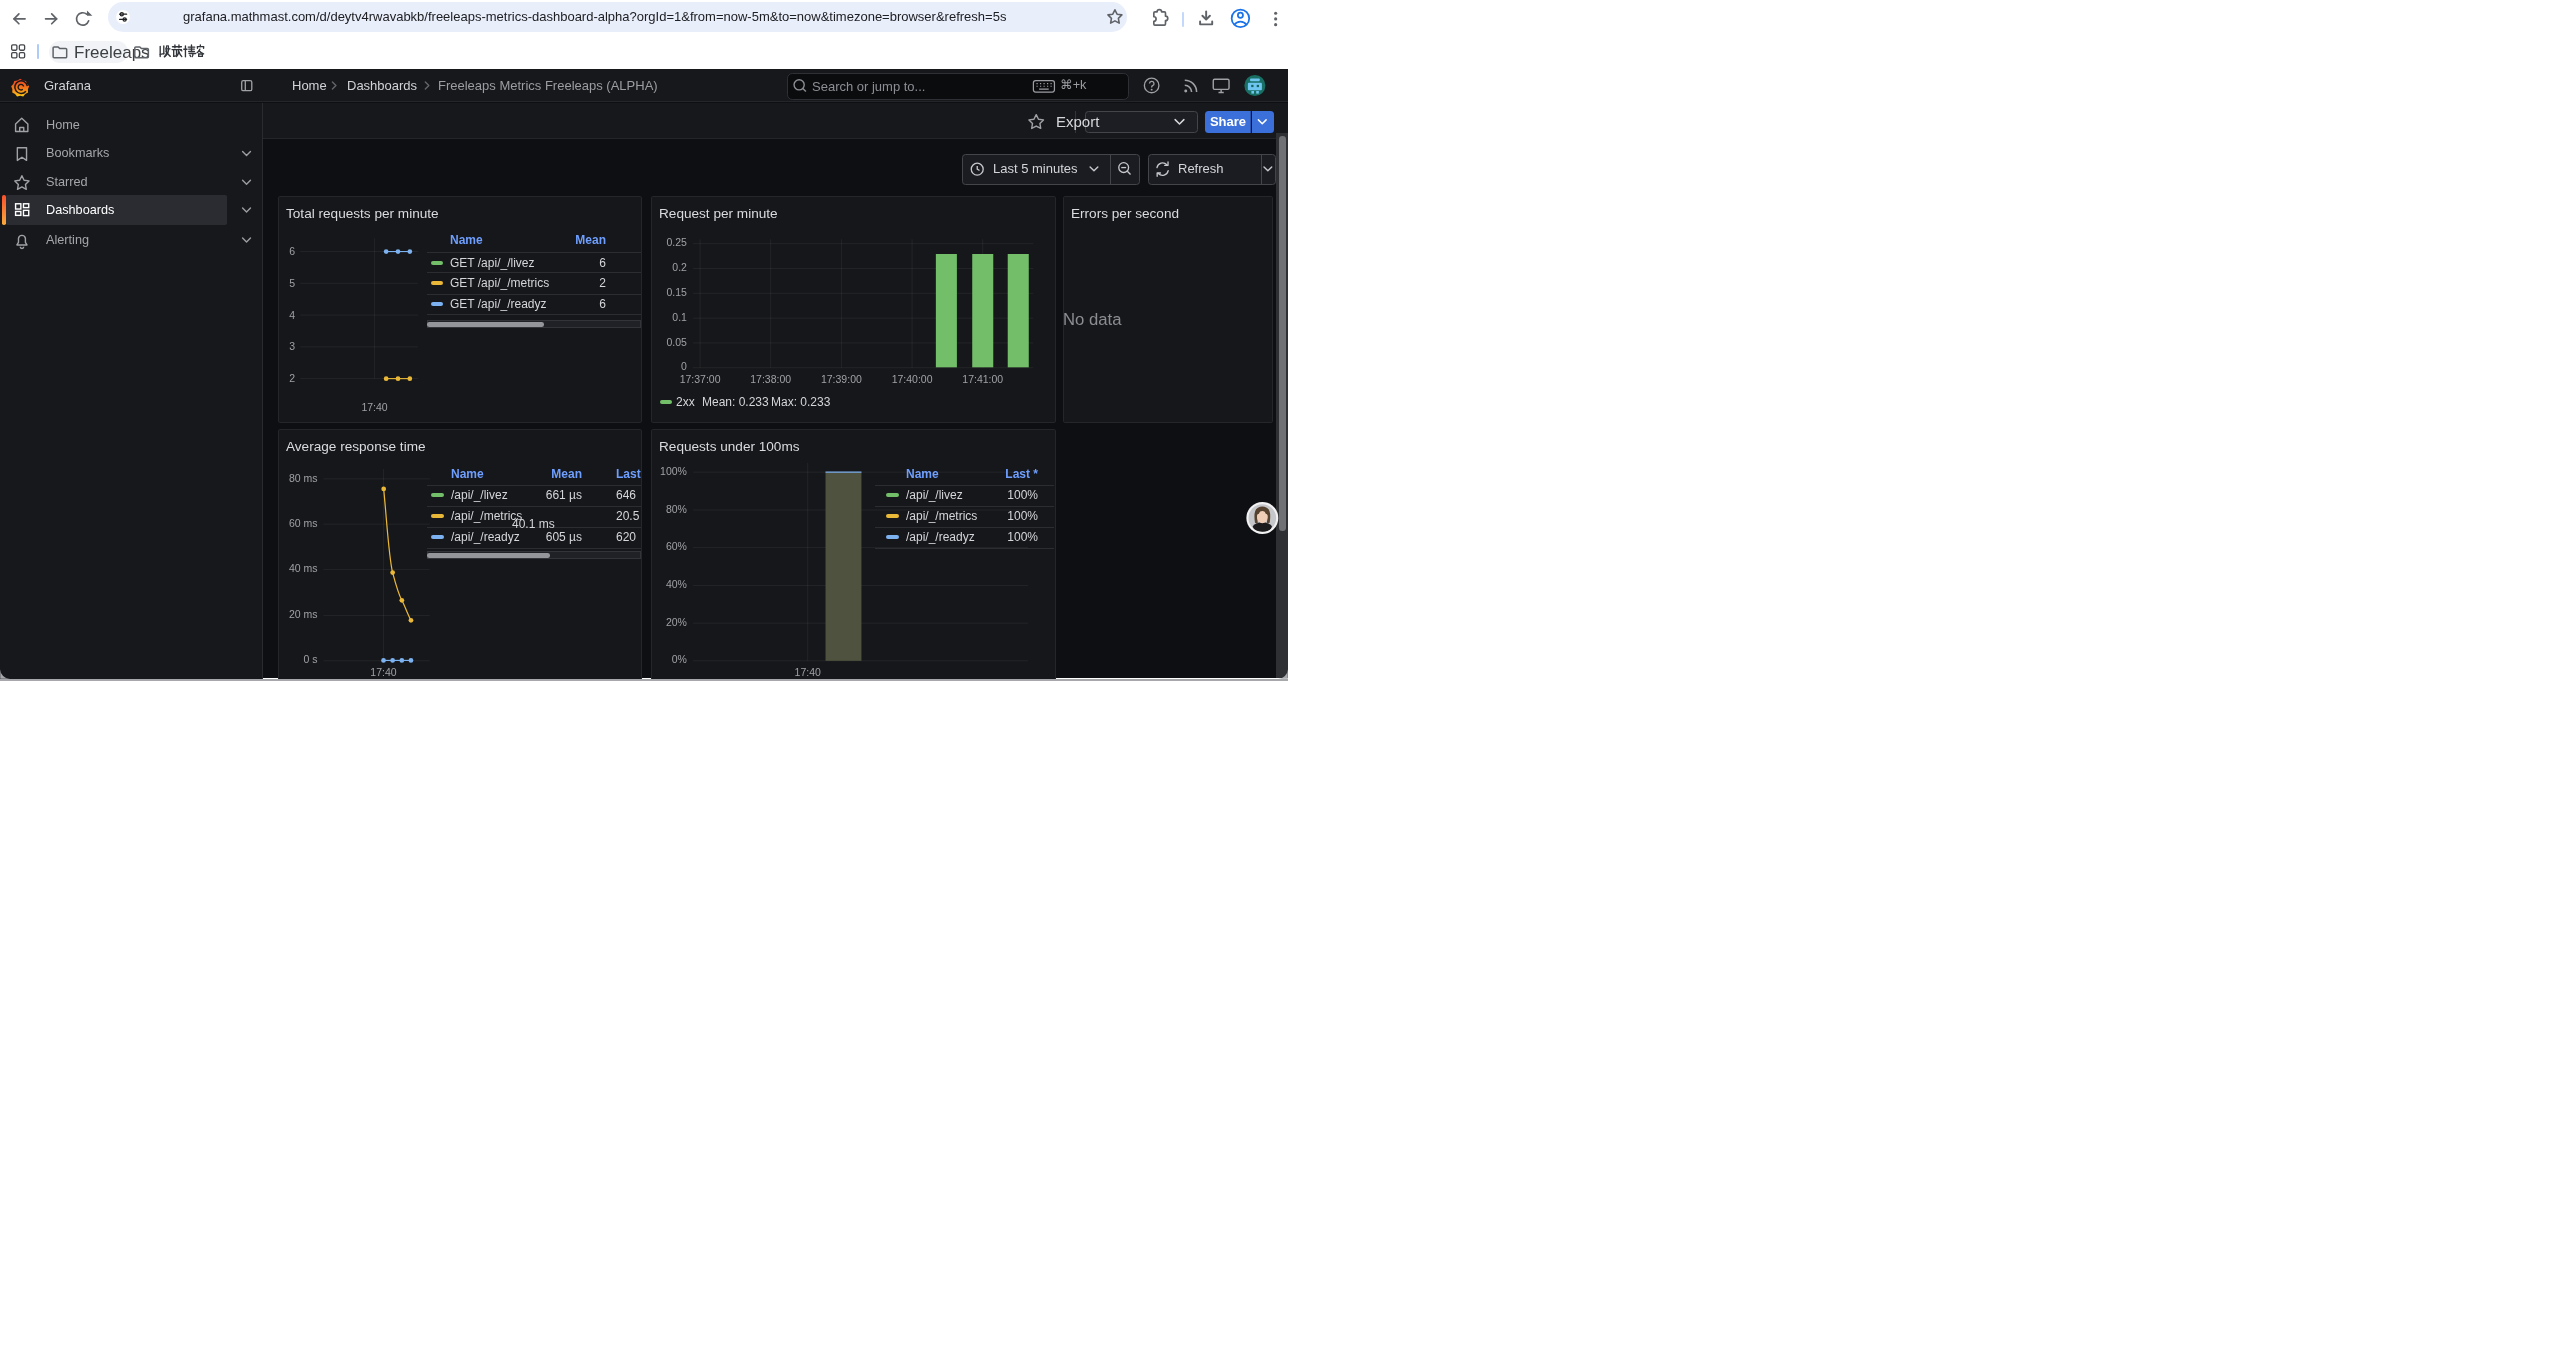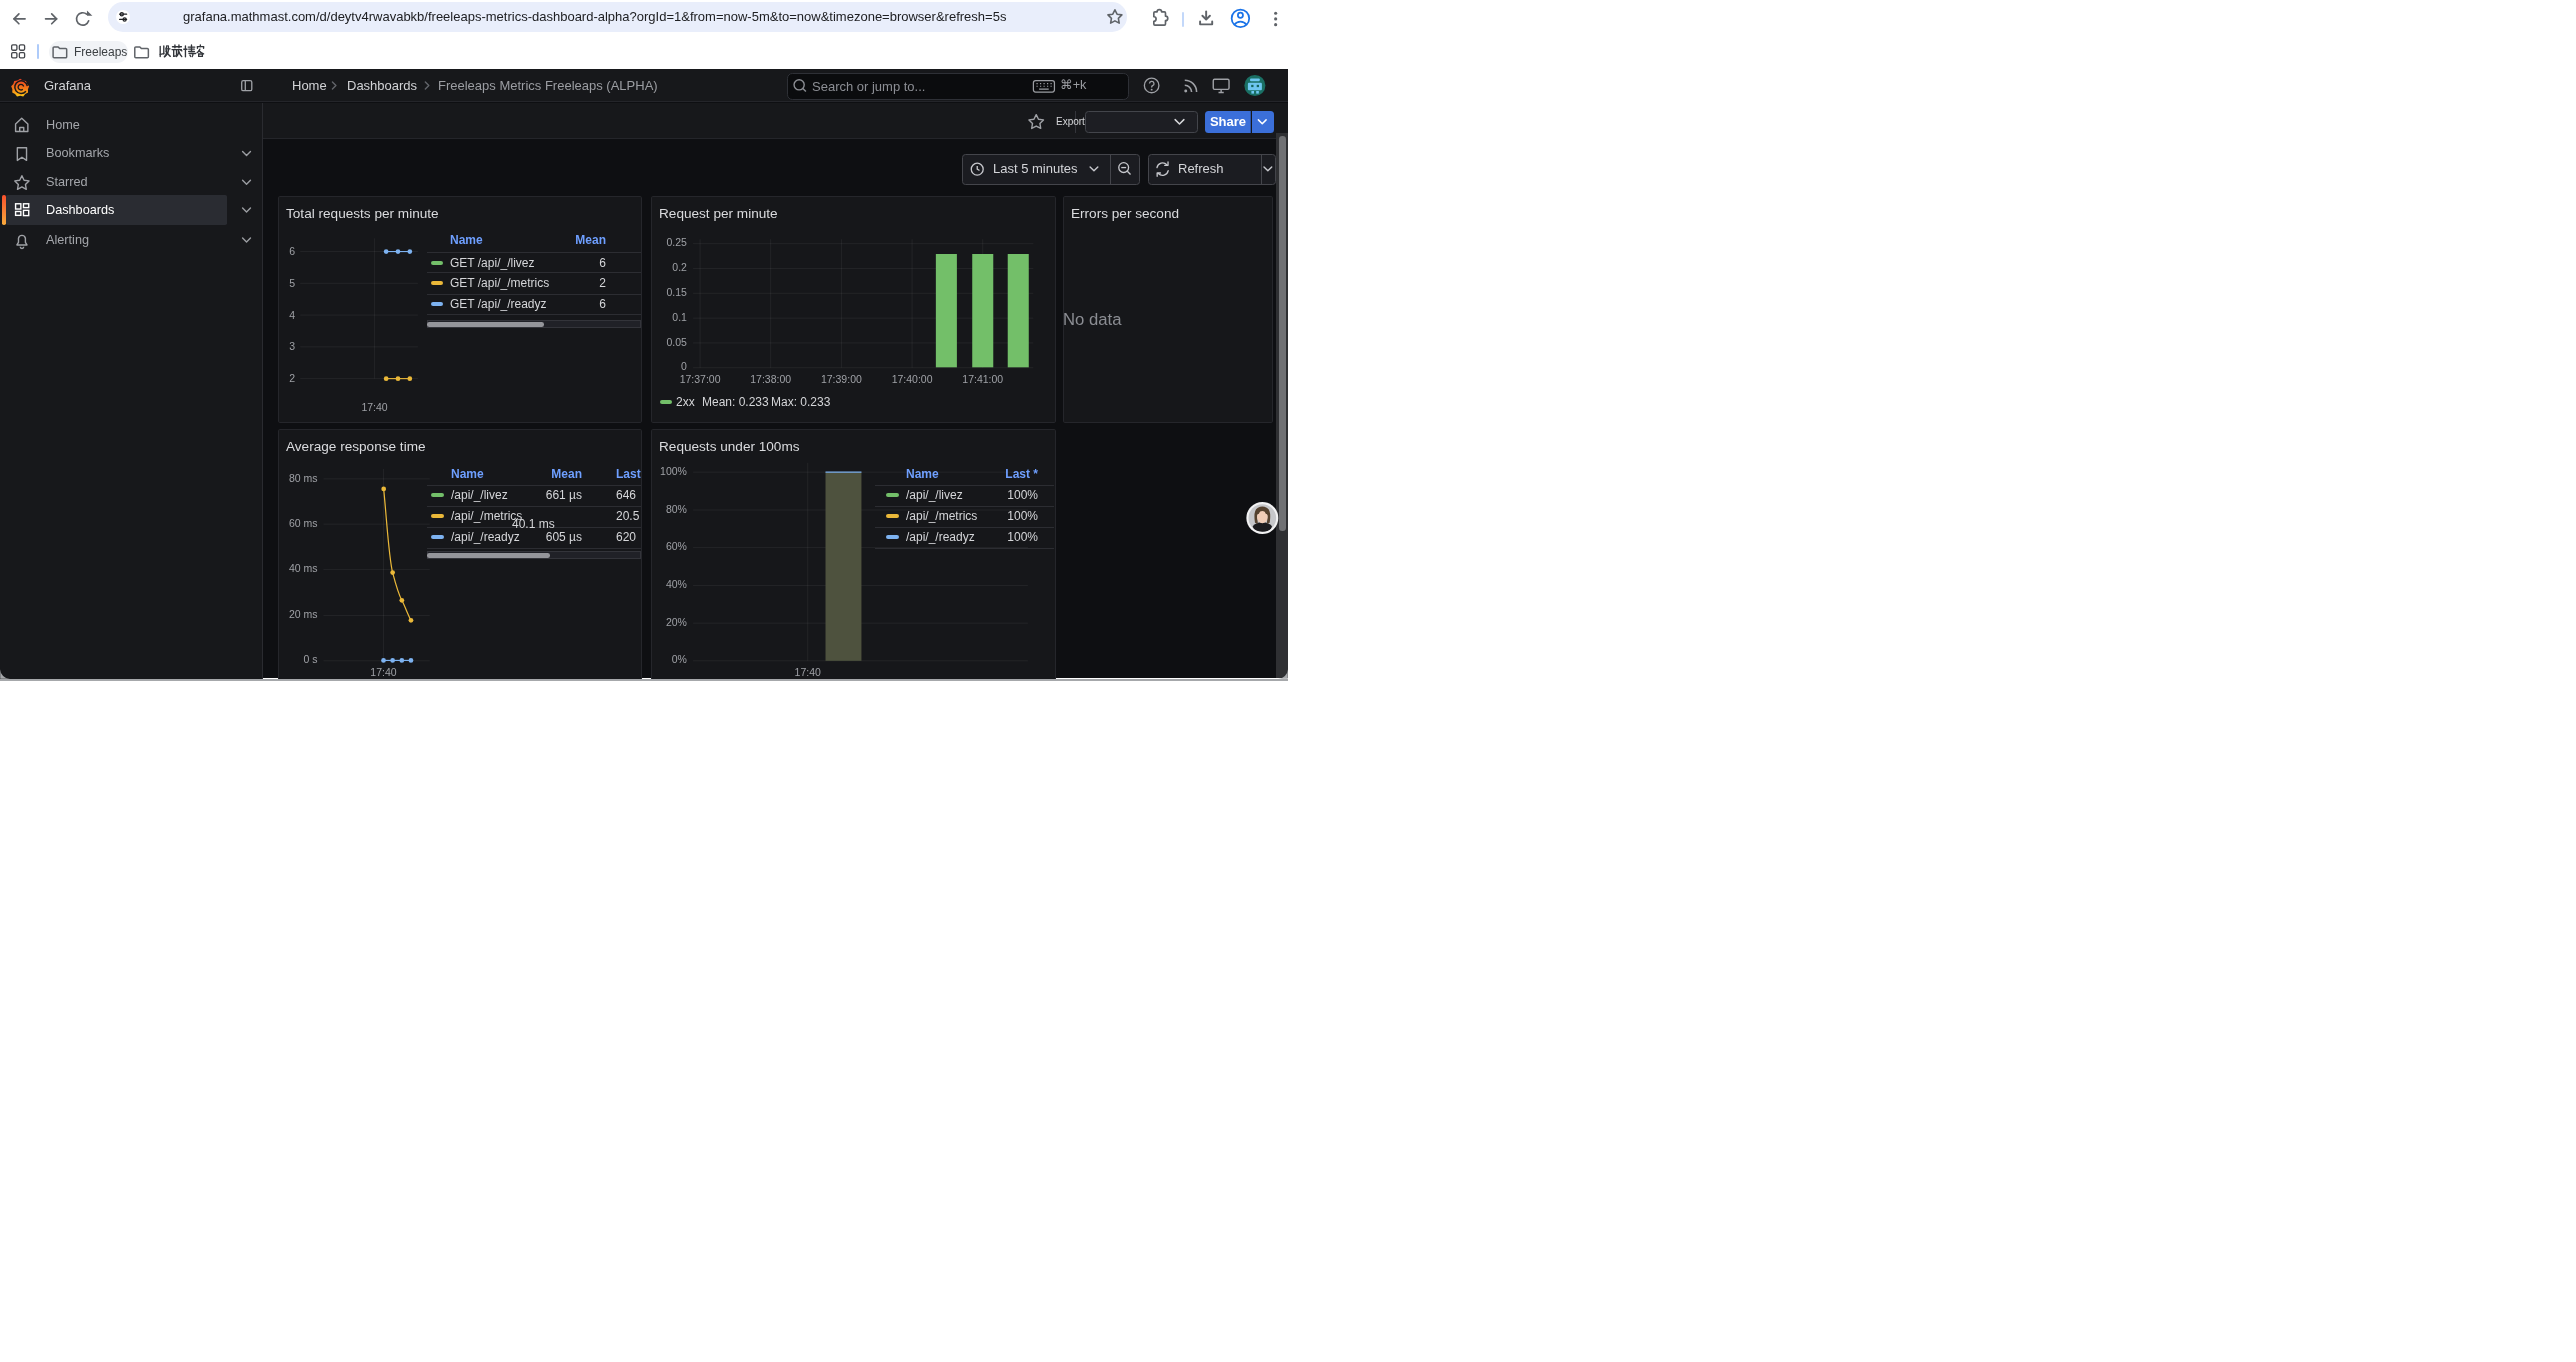--- a/index.html
+++ b/index.html
@@ -4,42 +4,42 @@
 body{width:1288px;height:681px;position:relative;overflow:hidden;background:#ffffff;font-family:"Liberation Sans",sans-serif;-webkit-font-smoothing:antialiased;}
 div{box-sizing:border-box;}
 </style></head><body>
 <div style="position:absolute;left:0px;top:0px;width:1288px;height:69px;background:#ffffff;"></div>
 <div style="position:absolute;left:108px;top:1.8px;width:1019px;height:30px;background:#e9eefb;border-radius:15px;"></div>
 <div style="position:absolute;left:116px;top:9.6px;width:14.4px;height:14.4px;background:#ffffff;border-radius:50%;"></div>
 <div style="position:absolute;left:139px;top:9.2px;height:16px;line-height:16px;text-align:left;white-space:nowrap;font-size:13px;color:#202124;margin-left:44px;">grafana.mathmast.com/d/deytv4rwavabkb/freeleaps-metrics-dashboard-alpha?orgId=1&amp;from=now-5m&amp;to=now&amp;timezone=browser&amp;refresh=5s</div>
 <div style="position:absolute;left:1182px;top:11.5px;width:2.1px;height:15.3px;background:#c3d8fa;border-radius:1.1px;"></div>
 <div style="position:absolute;left:37px;top:44px;width:2.3px;height:15.3px;background:#aecbfa;border-radius:1.1px;"></div>
 <div style="position:absolute;left:49px;top:41px;width:79px;height:22.4px;background:#f1f3f6;border-radius:11px;"></div>
-<div style="position:absolute;left:74px;top:45px;height:15px;line-height:15px;text-align:left;white-space:nowrap;font-size:12px;color:#3c4043;">Freeleaps</div>
+<div style="position:absolute;left:74px;top:45px;height:15px;line-height:15px;text-align:left;white-space:nowrap;font-size:17px;color:#3c4043;">Freeleaps</div>
 <div style="position:absolute;left:0px;top:69px;width:1288px;height:609px;background:#0e0f12;"></div>
 <div style="position:absolute;left:0px;top:69px;width:1288px;height:33px;background:#17181b;border-bottom:0.9px solid #24252a;"></div>
 <div style="position:absolute;left:0px;top:103px;width:1288px;height:36px;background:#17181b;border-bottom:0.9px solid #24252a;"></div>
 <div style="position:absolute;left:0px;top:103px;width:263px;height:576px;background:#17181b;border-right:0.9px solid #2a2b30;"></div>
 <div style="position:absolute;left:44px;top:78px;height:15px;line-height:15px;text-align:left;white-space:nowrap;font-size:13px;color:#d3d4d7;">Grafana</div>
 <div style="position:absolute;left:292px;top:78px;height:15px;line-height:15px;text-align:left;white-space:nowrap;font-size:13px;color:#d2d3d6;">Home</div>
 <div style="position:absolute;left:347px;top:78px;height:15px;line-height:15px;text-align:left;white-space:nowrap;font-size:13px;color:#d2d3d6;">Dashboards</div>
 <div style="position:absolute;left:438px;top:78px;height:15px;line-height:15px;text-align:left;white-space:nowrap;font-size:13px;color:#9b9da2;">Freeleaps Metrics Freeleaps (ALPHA)</div>
 <div style="position:absolute;left:787px;top:73px;width:342px;height:27px;background:#0b0c0e;border:0.9px solid #2e3036;border-radius:5.3px;"></div>
 <div style="position:absolute;left:812px;top:79px;height:15px;line-height:15px;text-align:left;white-space:nowrap;font-size:13px;color:#8c8e94;">Search or jump to...</div>
 <div style="position:absolute;left:1060px;top:78px;height:15px;line-height:15px;text-align:left;white-space:nowrap;font-size:12.7px;color:#9b9da2;">⌘+k</div>
 <div style="position:absolute;left:5.7px;top:195px;width:221px;height:30px;background:#2a2c32;border-radius:1.8px;"></div>
 <div style="position:absolute;left:2.2px;top:195px;width:3.5px;height:30px;background:linear-gradient(180deg,#f9502c,#f9ab3c);border-radius:1.8px;"></div>
 <div style="position:absolute;left:46px;top:118px;height:15px;line-height:15px;text-align:left;white-space:nowrap;font-size:12.7px;color:#a4a6ab;">Home</div>
 <div style="position:absolute;left:46px;top:146px;height:15px;line-height:15px;text-align:left;white-space:nowrap;font-size:12.7px;color:#a4a6ab;">Bookmarks</div>
 <div style="position:absolute;left:46px;top:175px;height:15px;line-height:15px;text-align:left;white-space:nowrap;font-size:12.7px;color:#a4a6ab;">Starred</div>
 <div style="position:absolute;left:46px;top:203px;height:15px;line-height:15px;text-align:left;white-space:nowrap;font-size:12.7px;color:#ffffff;">Dashboards</div>
 <div style="position:absolute;left:46px;top:233px;height:15px;line-height:15px;text-align:left;white-space:nowrap;font-size:12.7px;color:#a4a6ab;">Alerting</div>
 <div style="position:absolute;left:1075px;top:111px;width:0.9px;height:22px;background:#33343a;"></div>
 <div style="position:absolute;left:1085px;top:111px;width:113px;height:22.4px;background:#1d1e23;border:0.9px solid #43454b;border-radius:3.5px;"></div>
-<div style="position:absolute;left:1056px;top:114px;height:16.7px;line-height:16.7px;text-align:left;white-space:nowrap;font-size:10px;color:#d6d7da;">Export</div>
+<div style="position:absolute;left:1056px;top:114px;height:16.7px;line-height:16.7px;text-align:left;white-space:nowrap;font-size:15px;color:#d6d7da;">Export</div>
 <div style="position:absolute;left:1205px;top:111px;width:46px;height:22.4px;background:#3b6fd9;border-radius:3.5px 0 0 3.5px;"></div>
 <div style="position:absolute;left:1252px;top:111px;width:22px;height:22.4px;background:#3b6fd9;border-radius:0 3.5px 3.5px 0;"></div>
 <div style="position:absolute;left:1250px;top:111px;width:1.2px;height:22.4px;background:#2b55ad;"></div>
 <div style="position:absolute;left:1205px;top:114px;width:46px;height:16.7px;line-height:16.7px;text-align:center;white-space:nowrap;font-size:13px;color:#ffffff;font-weight:bold;">Share</div>
 <div style="position:absolute;left:962px;top:154px;width:178px;height:31px;background:#1b1c21;border:0.9px solid #44454b;border-radius:3.5px;"></div>
 <div style="position:absolute;left:1110px;top:154px;width:0.9px;height:31px;background:#44454b;"></div>
 <div style="position:absolute;left:993px;top:161px;height:16px;line-height:16px;text-align:left;white-space:nowrap;font-size:13px;color:#d4d5d9;">Last 5 minutes</div>
 <div style="position:absolute;left:1148px;top:154px;width:128px;height:31px;background:#1b1c21;border:0.9px solid #44454b;border-radius:3.5px;"></div>
 <div style="position:absolute;left:1261px;top:154px;width:0.9px;height:31px;background:#44454b;"></div>
 <div style="position:absolute;left:1178px;top:161px;height:16px;line-height:16px;text-align:center;white-space:nowrap;font-size:13px;color:#d4d5d9;">Refresh</div>

